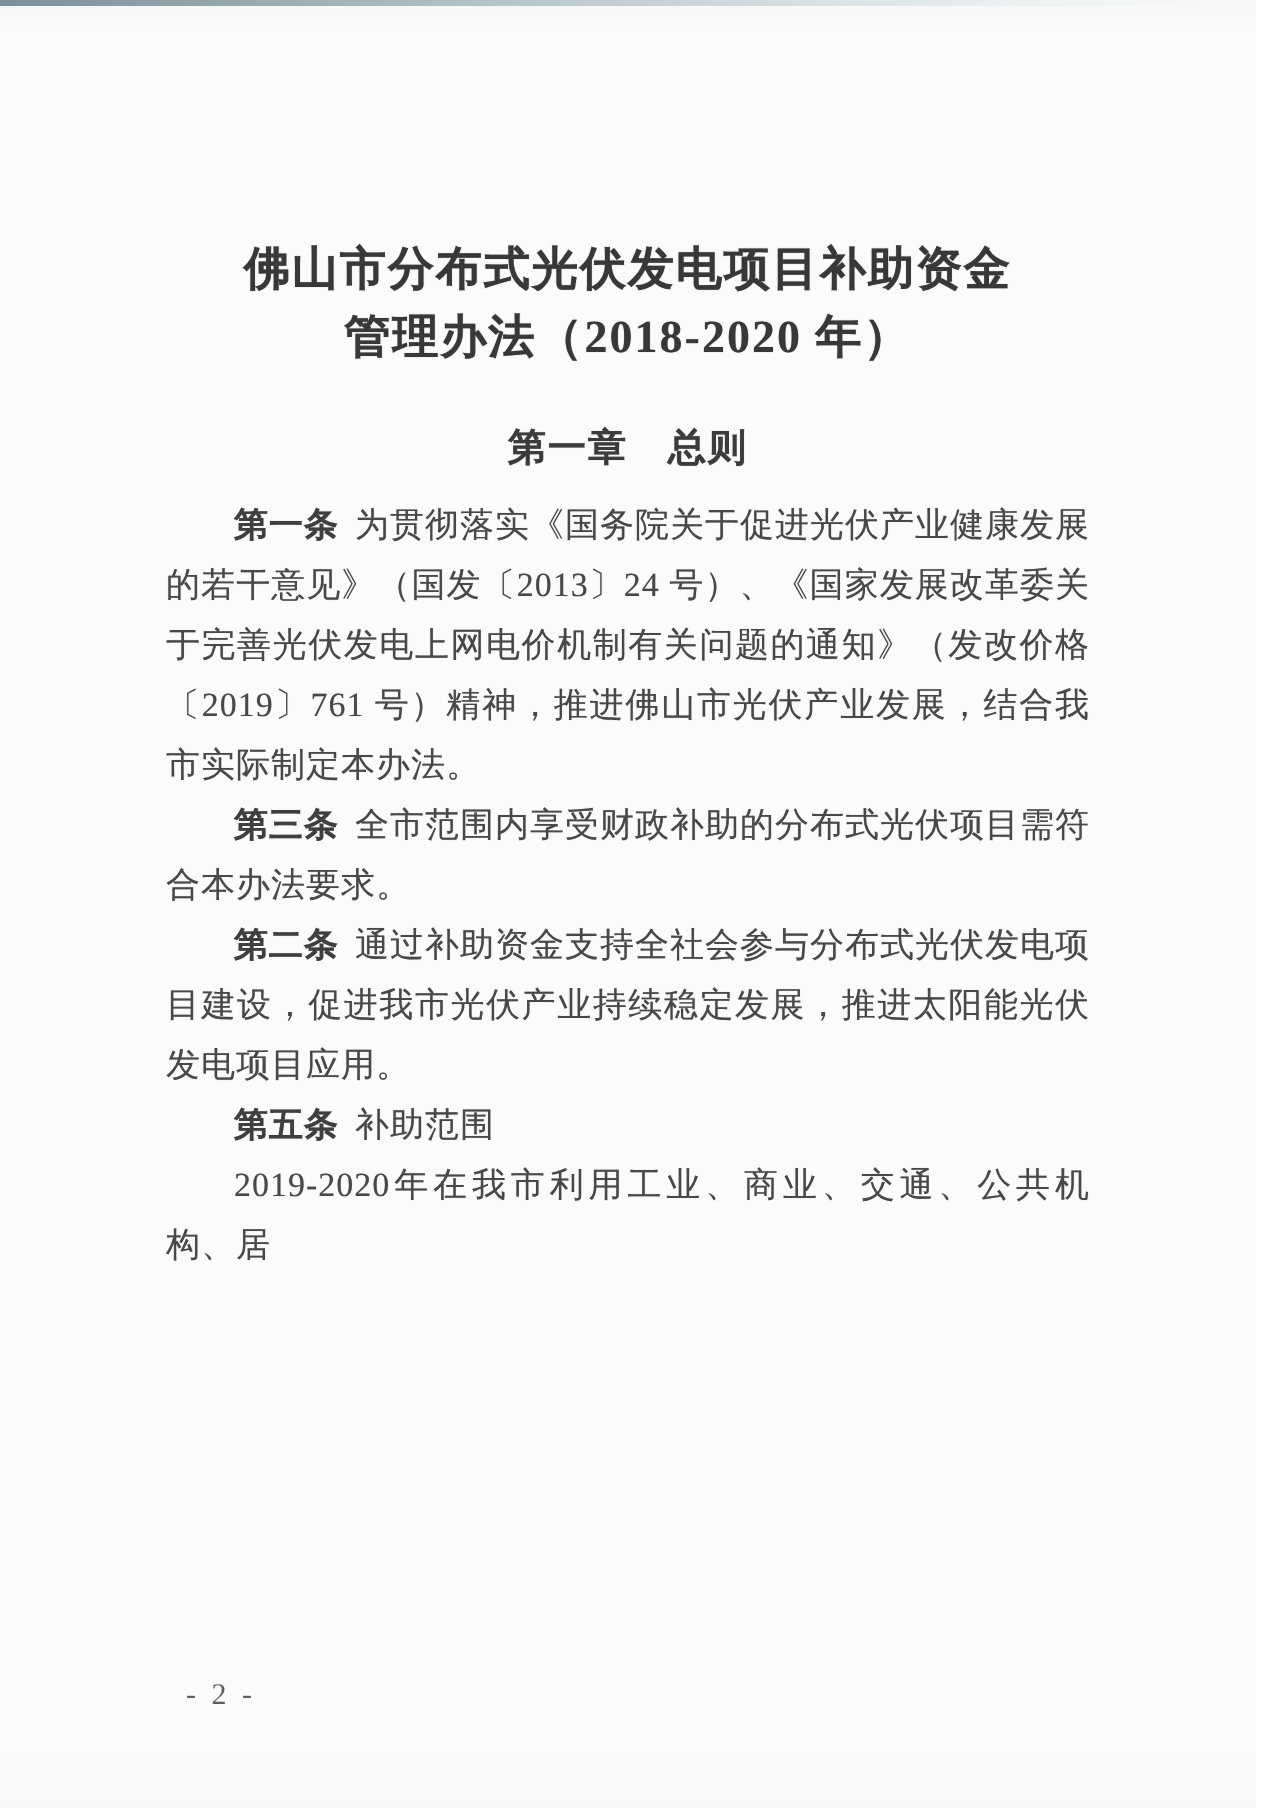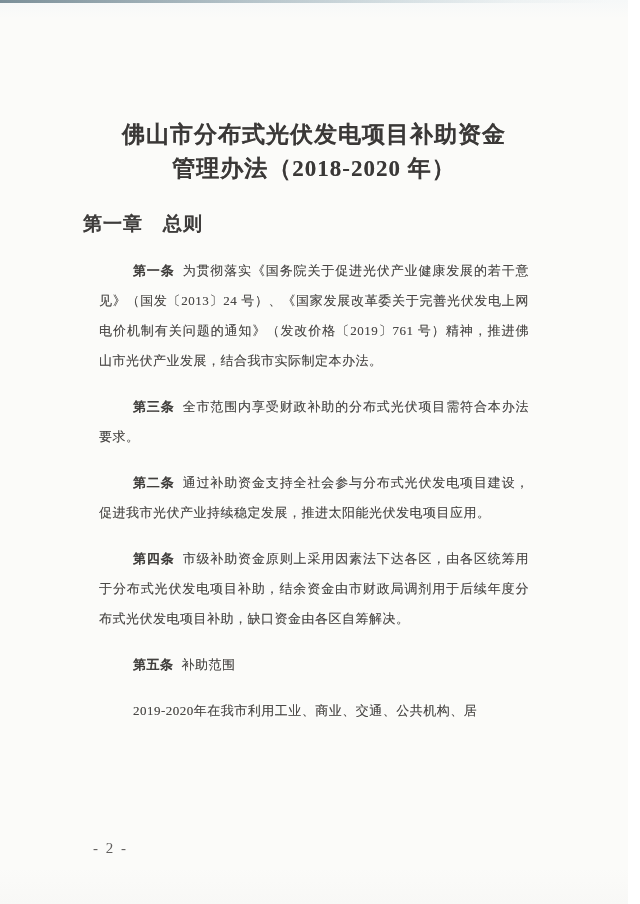--- a/index.html
+++ b/index.html
@@ -45,31 +45,30 @@
   }
   .doc-title .title-line {
     display: block;
   }
   .chapter-heading {
     margin: 24px 0 8px 0;
     font-size: 19px;
     font-weight: 700;
     line-height: 30px;
     letter-spacing: 1px;
-    text-align: left;
+    text-align: center;
     color: #3e3c3b;
     text-shadow: 0 0 0.4px rgba(62, 60, 59, 0.5);
-    font-family: Liberation Mono, monospace;
   }
   .chapter-heading.chapter-2 {
     margin: 22px 0 0 0;
   }
   .body-para {
-    margin: 16px;
-    font-size: 13px;
+    margin: 0;
+    font-size: 17px;
     line-height: 30px;
     letter-spacing: 0.5px;
     text-align: justify;
     text-indent: 34px;
     color: #4a4846;
     text-shadow: 0 0 0.4px rgba(74, 72, 70, 0.45);
   }
   .article-label {
     font-weight: 700;
     margin-right: 8px;
@@ -97,21 +96,20 @@
   </h1>
 
   <h2 class="chapter-heading">第一章　总则</h2>
 
   <p class="body-para"><b class="article-label">第一条</b><span>为贯彻落实《国务院关于促进光伏产业健康发展的若干意见》（国发〔2013〕24 号）、《国家发展改革委关于完善光伏发电上网电价机制有关问题的通知》（发改价格〔2019〕761 号）精神，推进佛山市光伏产业发展，结合我市实际制定本办法。</span></p>
 
   <p class="body-para"><b class="article-label">第三条</b><span>全市范围内享受财政补助的分布式光伏项目需符合本办法要求。</span></p>
 
   <p class="body-para"><b class="article-label">第二条</b><span>通过补助资金支持全社会参与分布式光伏发电项目建设，促进我市光伏产业持续稳定发展，推进太阳能光伏发电项目应用。</span></p>
 
-  <p class="body-para"><b class="article-label">第四条</b><span>市级补助资金原则上采用因素法下达各区，由各区统筹用于分布式光伏发电项目补助，结余资金由市财政局调剂用于后续年度分布式光伏发电项目补助，缺口资金由各区自筹解决。</span></p>
 
 
   <p class="body-para"><b class="article-label">第五条</b><span>补助范围</span></p>
 
   <p class="body-para"><span>2019-2020年在我市利用工业、商业、交通、公共机构、居</span></p>
 
   <div class="page-number">- 2 -</div>
 
 </div>
 

